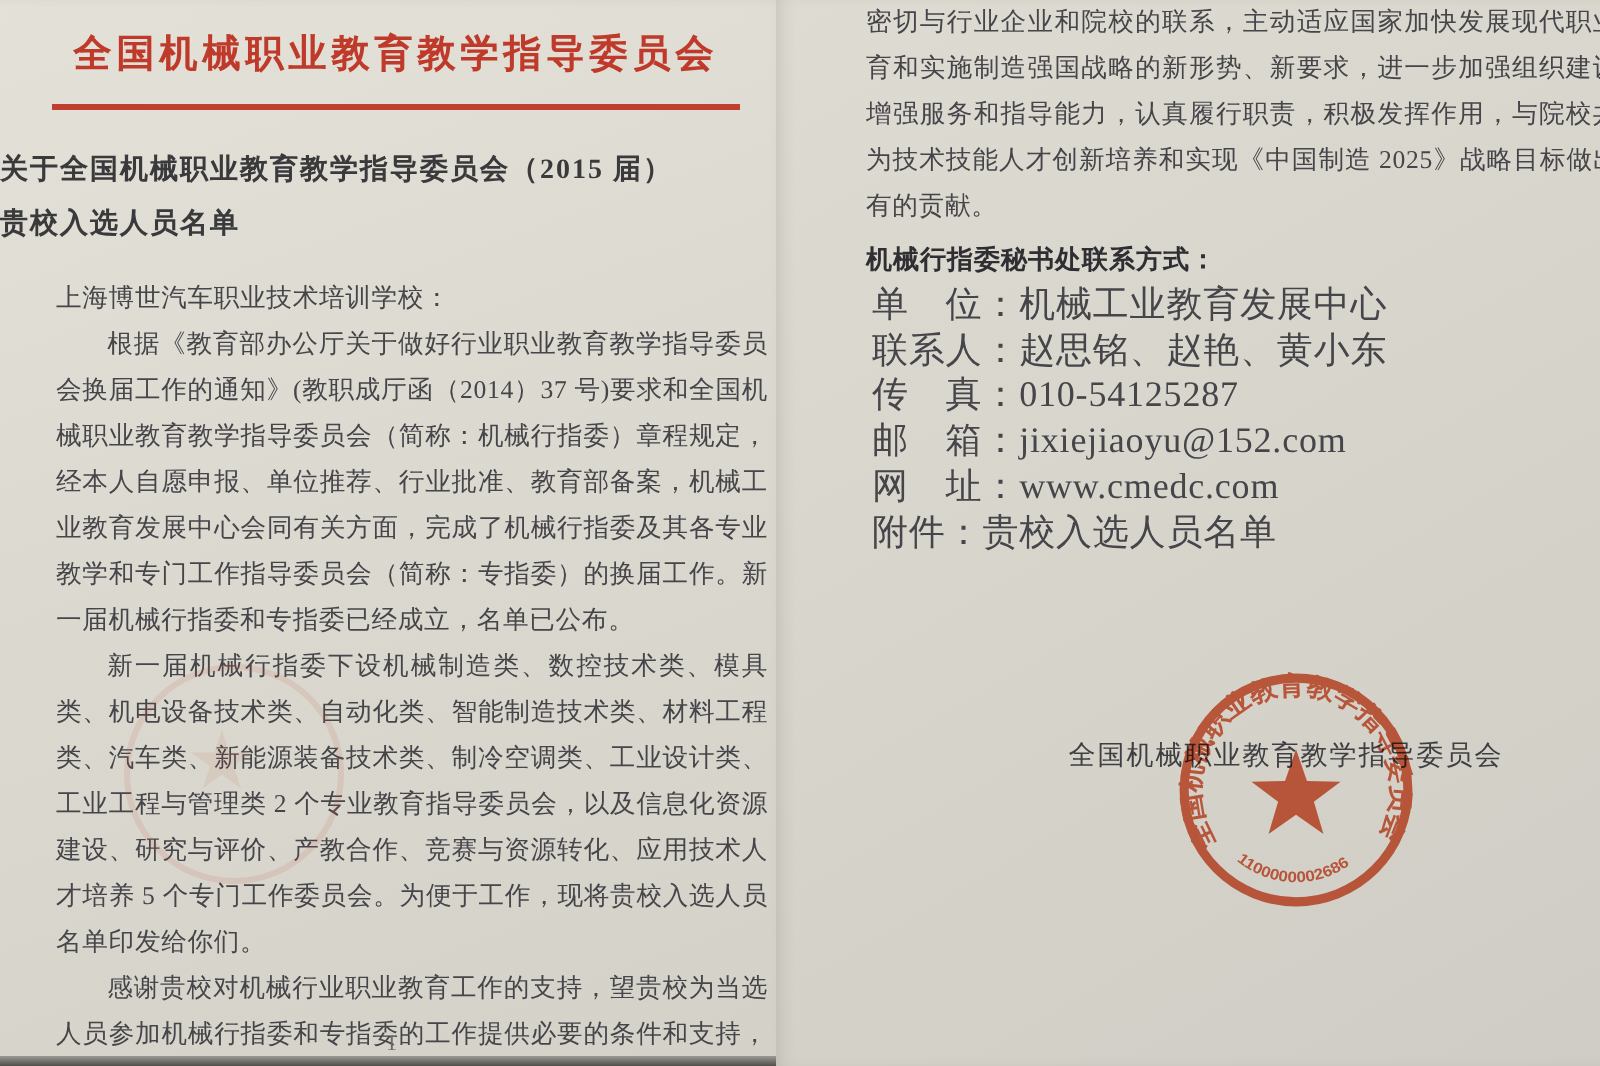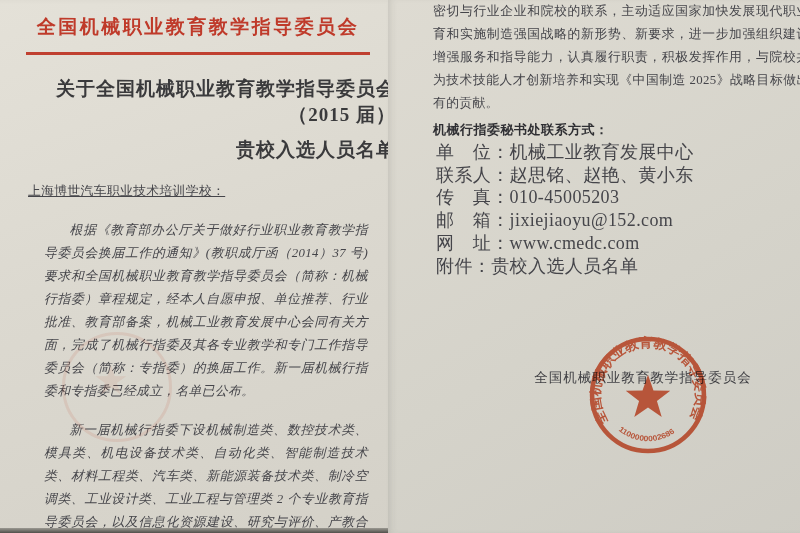--- a/index.html
+++ b/index.html
@@ -23,32 +23,32 @@
   .org-header{
     margin-top:14px;text-align:center;
     font-size:19px;font-weight:bold;letter-spacing:2.5px;
     color:#bf3a2a;
     font-family:"Liberation Sans","DejaVu Sans",sans-serif;
   }
   .red-rule{
     width:344px;height:2.5px;background:#c04030;margin:12px auto 0 auto;
   }
   .doc-title{
-    text-align:right;font-weight:bold;color:#3a3a3c;
-    font-size:19px;letter-spacing:1px;
+    text-align:left;font-weight:bold;color:#3a3a3c;
+    font-size:14px;letter-spacing:1px;
   }
   .doc-title.line1{margin-top:21px;}
   .doc-title.line2{margin-top:9px;}
   .body-text{
     padding:0 12px 0 28px;
     font-size:12.8px;line-height:23px;letter-spacing:.35px;
     text-align:justify;color:#45454a;
   }
-  .salutation{margin-top:17px;text-decoration:underline;}
-  .para{text-indent:2em;margin:16px;font-style:italic;}
+  .salutation{margin-top:17px;}
+  .para{text-indent:2em;margin:0;}
   .page-num{
     position:absolute;bottom:5px;left:193px;
     font-size:11px;color:#6a6a66;
   }
   .scan-edge-bottom{
     position:absolute;bottom:0;left:0;width:396px;height:5px;
     background:linear-gradient(to bottom,#9b9992,#514f4a);
   }
   .bleed-seal{
     position:absolute;left:62px;top:332px;width:104px;height:104px;
@@ -124,21 +124,21 @@
   <div class="contact-heading">机械行指委秘书处联系方式：</div>
 
   <div class="contact-block">
     <div class="contact-row">
       <span class="lbl">单　位：</span><span class="val">机械工业教育发展中心</span>
     </div>
     <div class="contact-row">
       <span class="lbl">联系人：</span><span class="val">赵思铭、赵艳、黄小东</span>
     </div>
     <div class="contact-row">
-      <span class="lbl">传　真：</span><span class="val">010-45005203</span>
+      <span class="lbl">传　真：</span><span class="val">010-54125287</span>
     </div>
     <div class="contact-row">
       <span class="lbl">邮　箱：</span><span class="val">jixiejiaoyu@152.com</span>
     </div>
     <div class="contact-row">
       <span class="lbl">网　址：</span><span class="val">www.cmedc.com</span>
     </div>
     <div class="contact-row">
       <span class="lbl">附件：</span><span class="val">贵校入选人员名单</span>
     </div>

